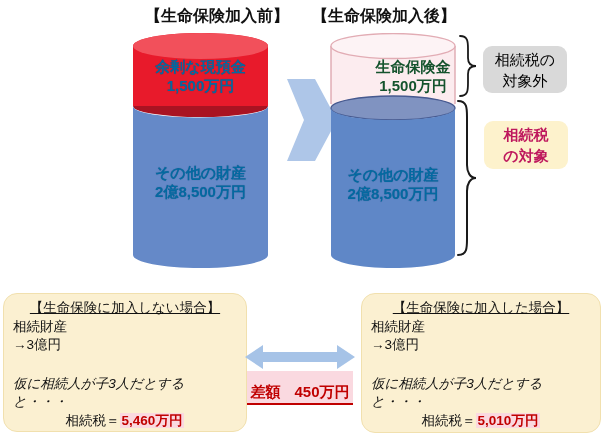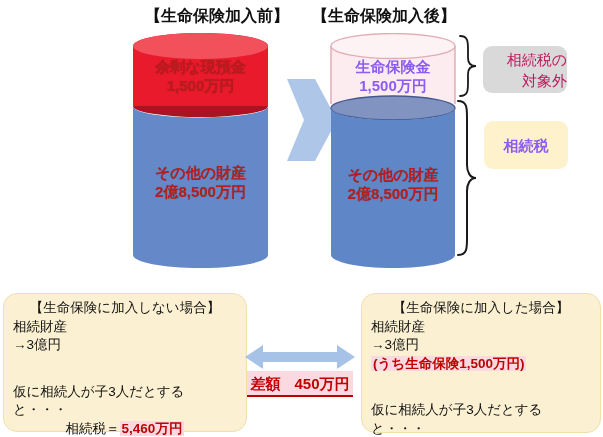--- a/index.html
+++ b/index.html
@@ -3,38 +3,38 @@
 <meta charset="utf-8">
 <style>
   html,body{margin:0;padding:0;background:#fff;}
   #canvas{
     position:relative;width:603px;height:437px;background:#ffffff;overflow:hidden;
     font-family:"Liberation Sans","DejaVu Sans",sans-serif;color:#1a1a1a;
   }
   .abs{position:absolute;}
   .diagram-title{font-size:16px;font-weight:bold;text-align:center;letter-spacing:0px;color:#111;}
   .cyl-text{width:100%;text-align:center;font-weight:bold;font-size:15px;line-height:19px;}
-  .cyl-text.white{color:#b91c1c;text-shadow:0 0 1px rgba(0,0,0,0.25);}
-  .cyl-text.orange{color:#8b5cf6;}
+  .cyl-text.white{color:#0369a1;text-shadow:0 0 1px rgba(0,0,0,0.25);}
+  .cyl-text.orange{color:#14532d;margin-left:20px;}
   .note-box{border-radius:9px;text-align:center;font-size:15px;line-height:21px;display:flex;flex-direction:column;justify-content:center;}
-  .note-gray{background:#d9d9d9;color:#be185d;align-items:flex-end;}
-  .note-yellow{background:#fdf2cc;color:#8b5cf6;font-weight:bold;}
+  .note-gray{background:#d9d9d9;color:#000000;}
+  .note-yellow{background:#fdf2cc;color:#be185d;font-weight:bold;}
   .scenario{
     background:#fbf0d1;border:1px solid #f1e0ae;border-radius:14px;
     font-size:13.5px;line-height:18.6px;padding:5px 9px 4px 9px;box-sizing:border-box;color:#111;
   }
   .scenario p{margin:0;text-align:left;}
-  .scenario .heading{text-align:center;}
-  .scenario .assumption{margin-top:28px;}
+  .scenario .heading{text-align:center;text-decoration:underline;}
+  .scenario .assumption{margin-top:20px;font-style:italic;}
   .scenario .taxline{text-align:center;}
   .red-hl{color:#c00000;font-weight:bold;background:#fad9e0;padding:0 2px;}
   .diff-wrap{text-align:center;}
   .diff-inner{
     display:inline-block;background:#fad9e0;color:#c00000;font-weight:bold;font-size:15px;
-    border-bottom:2px solid #c00000;padding:4px 3px 1px 3px;
+    border-bottom:2px solid #c00000;padding:12px 3px 1px 3px;
   }
   .diff-gap{display:inline-block;width:14px;}
 </style>
 </head>
 <body>
 
 <div id="canvas">
 
   <div class="abs diagram-title" style="left:126px;top:6px;width:182px;">【生命保険加入前】</div>
   <div class="abs diagram-title" style="left:308px;top:6px;width:152px;">【生命保険加入後】</div>
@@ -80,35 +80,35 @@
   <div class="abs note-box note-gray" style="left:483px;top:46px;width:84px;height:47px;">
     <div>相続税の</div>
     <div>対象外</div>
   </div>
 
   <svg class="abs" style="left:455px;top:99px;" width="26" height="160" viewBox="0 0 26 160">
     <path d="M3,2 C12,2 12,9 12,18 L12,66 C12,73 15,79 21,79 C15,79 12,85 12,92 L12,140 C12,149 12,156 3,156" fill="none" stroke="#1a1a1a" stroke-width="2" stroke-linecap="round"></path>
   </svg>
   <div class="abs note-box note-yellow" style="left:484px;top:121px;width:84px;height:48px;">
     <div>相続税</div>
+    <div>の対象</div>
   </div>
 
   <div class="abs scenario" style="left:3px;top:293px;width:244px;height:139px;">
     <p class="heading">【生命保険に加入しない場合】</p>
     <p>相続財産</p>
     <p>→3億円</p>
     <p class="assumption">仮に相続人が子3人だとすると・・・</p>
     <p class="taxline"><span>相続税＝</span><span class="red-hl">5,460万円</span></p>
   </div>
 
   <div class="abs scenario" style="left:361px;top:293px;width:240px;height:140px;">
     <p class="heading">【生命保険に加入した場合】</p>
     <p>相続財産</p>
     <p>→3億円</p>
-    <p><span class="red-hl">(うち生命保険1,500万円)</span></p>
     <p class="assumption">仮に相続人が子3人だとすると・・・</p>
     <p class="taxline"><span>相続税＝</span><span class="red-hl">5,010万円</span></p>
   </div>
 
   <svg class="abs" style="left:245px;top:344px;" width="110" height="26" viewBox="0 0 110 26">
     <polygon points="0,13 18,1 18,8 92,8 92,1 110,13 92,25 92,18 18,18 18,25" fill="#a6c3e7"></polygon>
   </svg>
   <div class="abs diff-wrap" style="left:240px;top:371px;width:120px;">
     <span class="diff-inner"><span>差額</span><span class="diff-gap"></span><span>450万円</span></span>
   </div>

